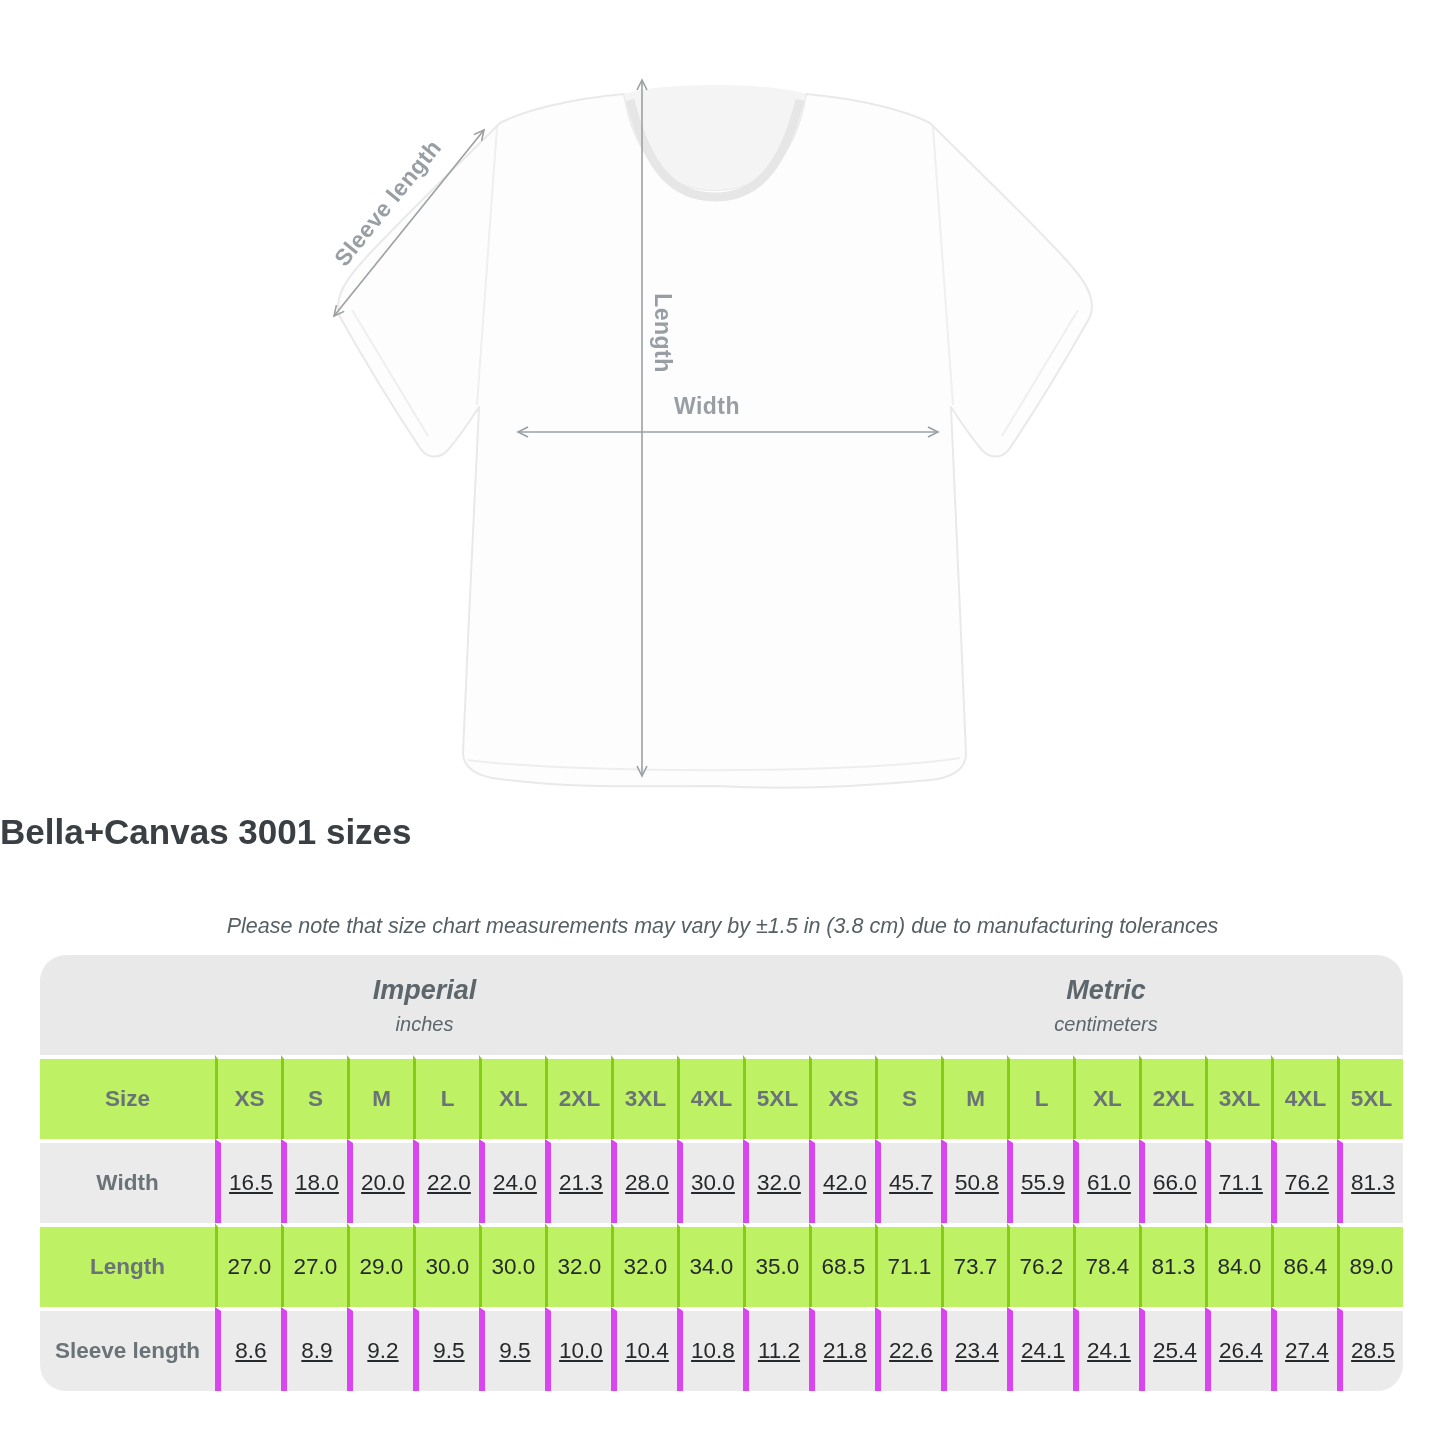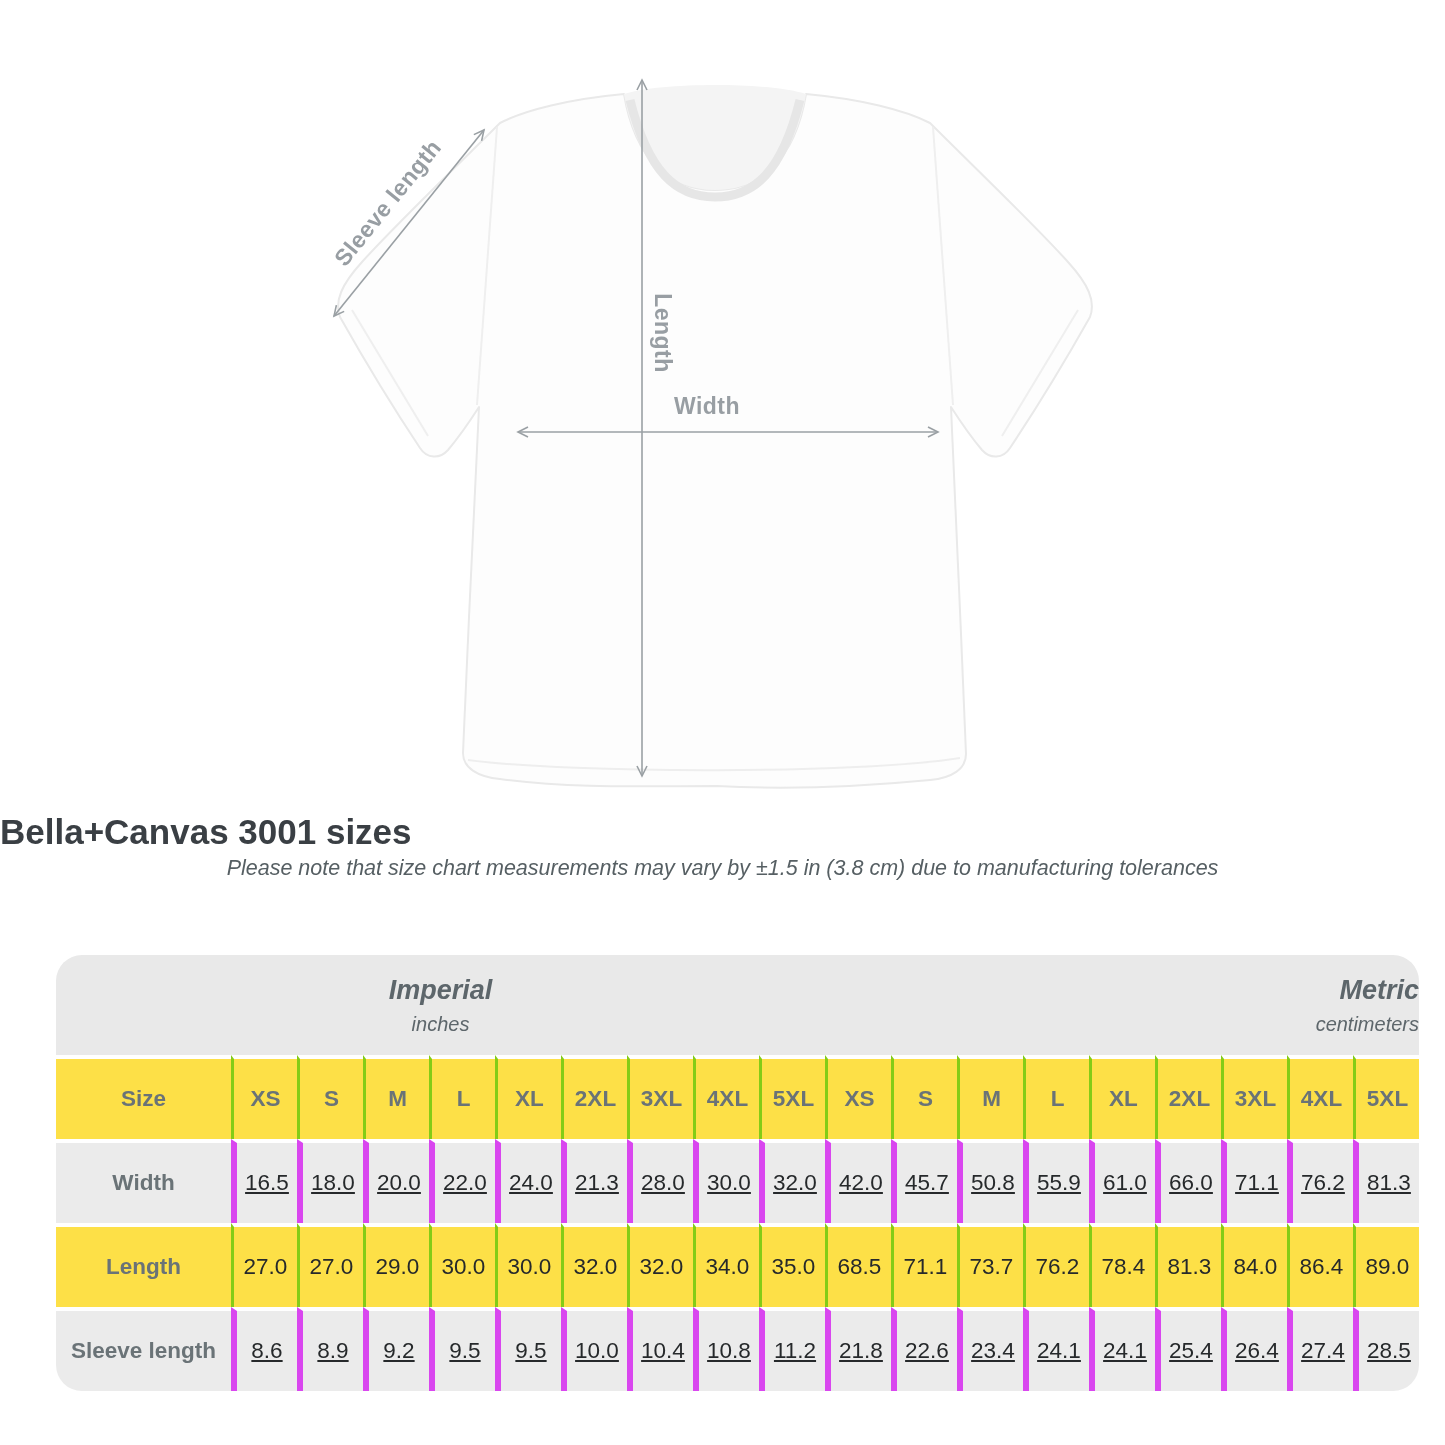--- a/index.html
+++ b/index.html
@@ -27,48 +27,48 @@
   #label-sleeve { left: 388px; top: 203px; transform: translate(-50%,-50%) rotate(-51deg); }
   #label-length { left: 662px; top: 333px; transform: translate(-50%,-50%) rotate(90deg); }
   #label-width  { left: 707px; top: 406px; transform: translate(-50%,-50%); }
 
   
   #chart-title {
     position: absolute; left: 0; top: 812px; width: 100%;
     text-align: left; font-size: 35px; font-weight: bold; color: #3a3f44;
   }
   #chart-note {
-    position: absolute; left: 0; top: 856px; width: 100%;
+    position: absolute; left: 0; top: 914px; width: 100%;
     text-align: center; font-size: 21.5px; font-style: italic; color: #565f63;
   }
 
   
   #size-table {
-    position: absolute; left: 56px; top: 955px; width: 1363px;
+    position: absolute; left: 40px; top: 955px; width: 1363px;
     display: grid;
     grid-template-columns: 175px repeat(18, 1fr);
   }
   .band {
     height: 100px; background: #e9e9e9;
     display: flex; flex-direction: column; align-items: center; justify-content: center;
     gap: 7px;
   }
   .band-imperial { grid-column: 1 / span 10; border-top-left-radius: 26px; }
-  .band-metric   { grid-column: 11 / span 9; border-top-right-radius: 26px; align-items: flex-end; }
+  .band-metric   { grid-column: 11 / span 9; border-top-right-radius: 26px; }
   .g-label { font-size: 27px; font-weight: bold; font-style: italic; color: #5d666b; }
   .g-sub   { font-size: 20px; font-style: italic; color: #5d666b; }
 
   .cell {
     height: 84px;
     display: flex; align-items: center; justify-content: center;
     border-top: 4px solid #ffffff;
     font-size: 22.5px;
     box-sizing: border-box;
   }
-  .row-light  { background: #fde047; }
+  .row-light  { background: #bef264; }
   .row-shaded { background: #ebebeb; }
   .sep-light  { border-left: 3px solid #84cc16; }
   .sep-shaded { border-left: 6px solid #d946ef; text-decoration: underline; }
   .head { font-weight: bold; color: #6a7377; }
   .num  { color: #26292b; }
   .corner-bl { border-bottom-left-radius: 26px; }
   .corner-br { border-bottom-right-radius: 26px; }
 </style>
 </head>
 <body>

